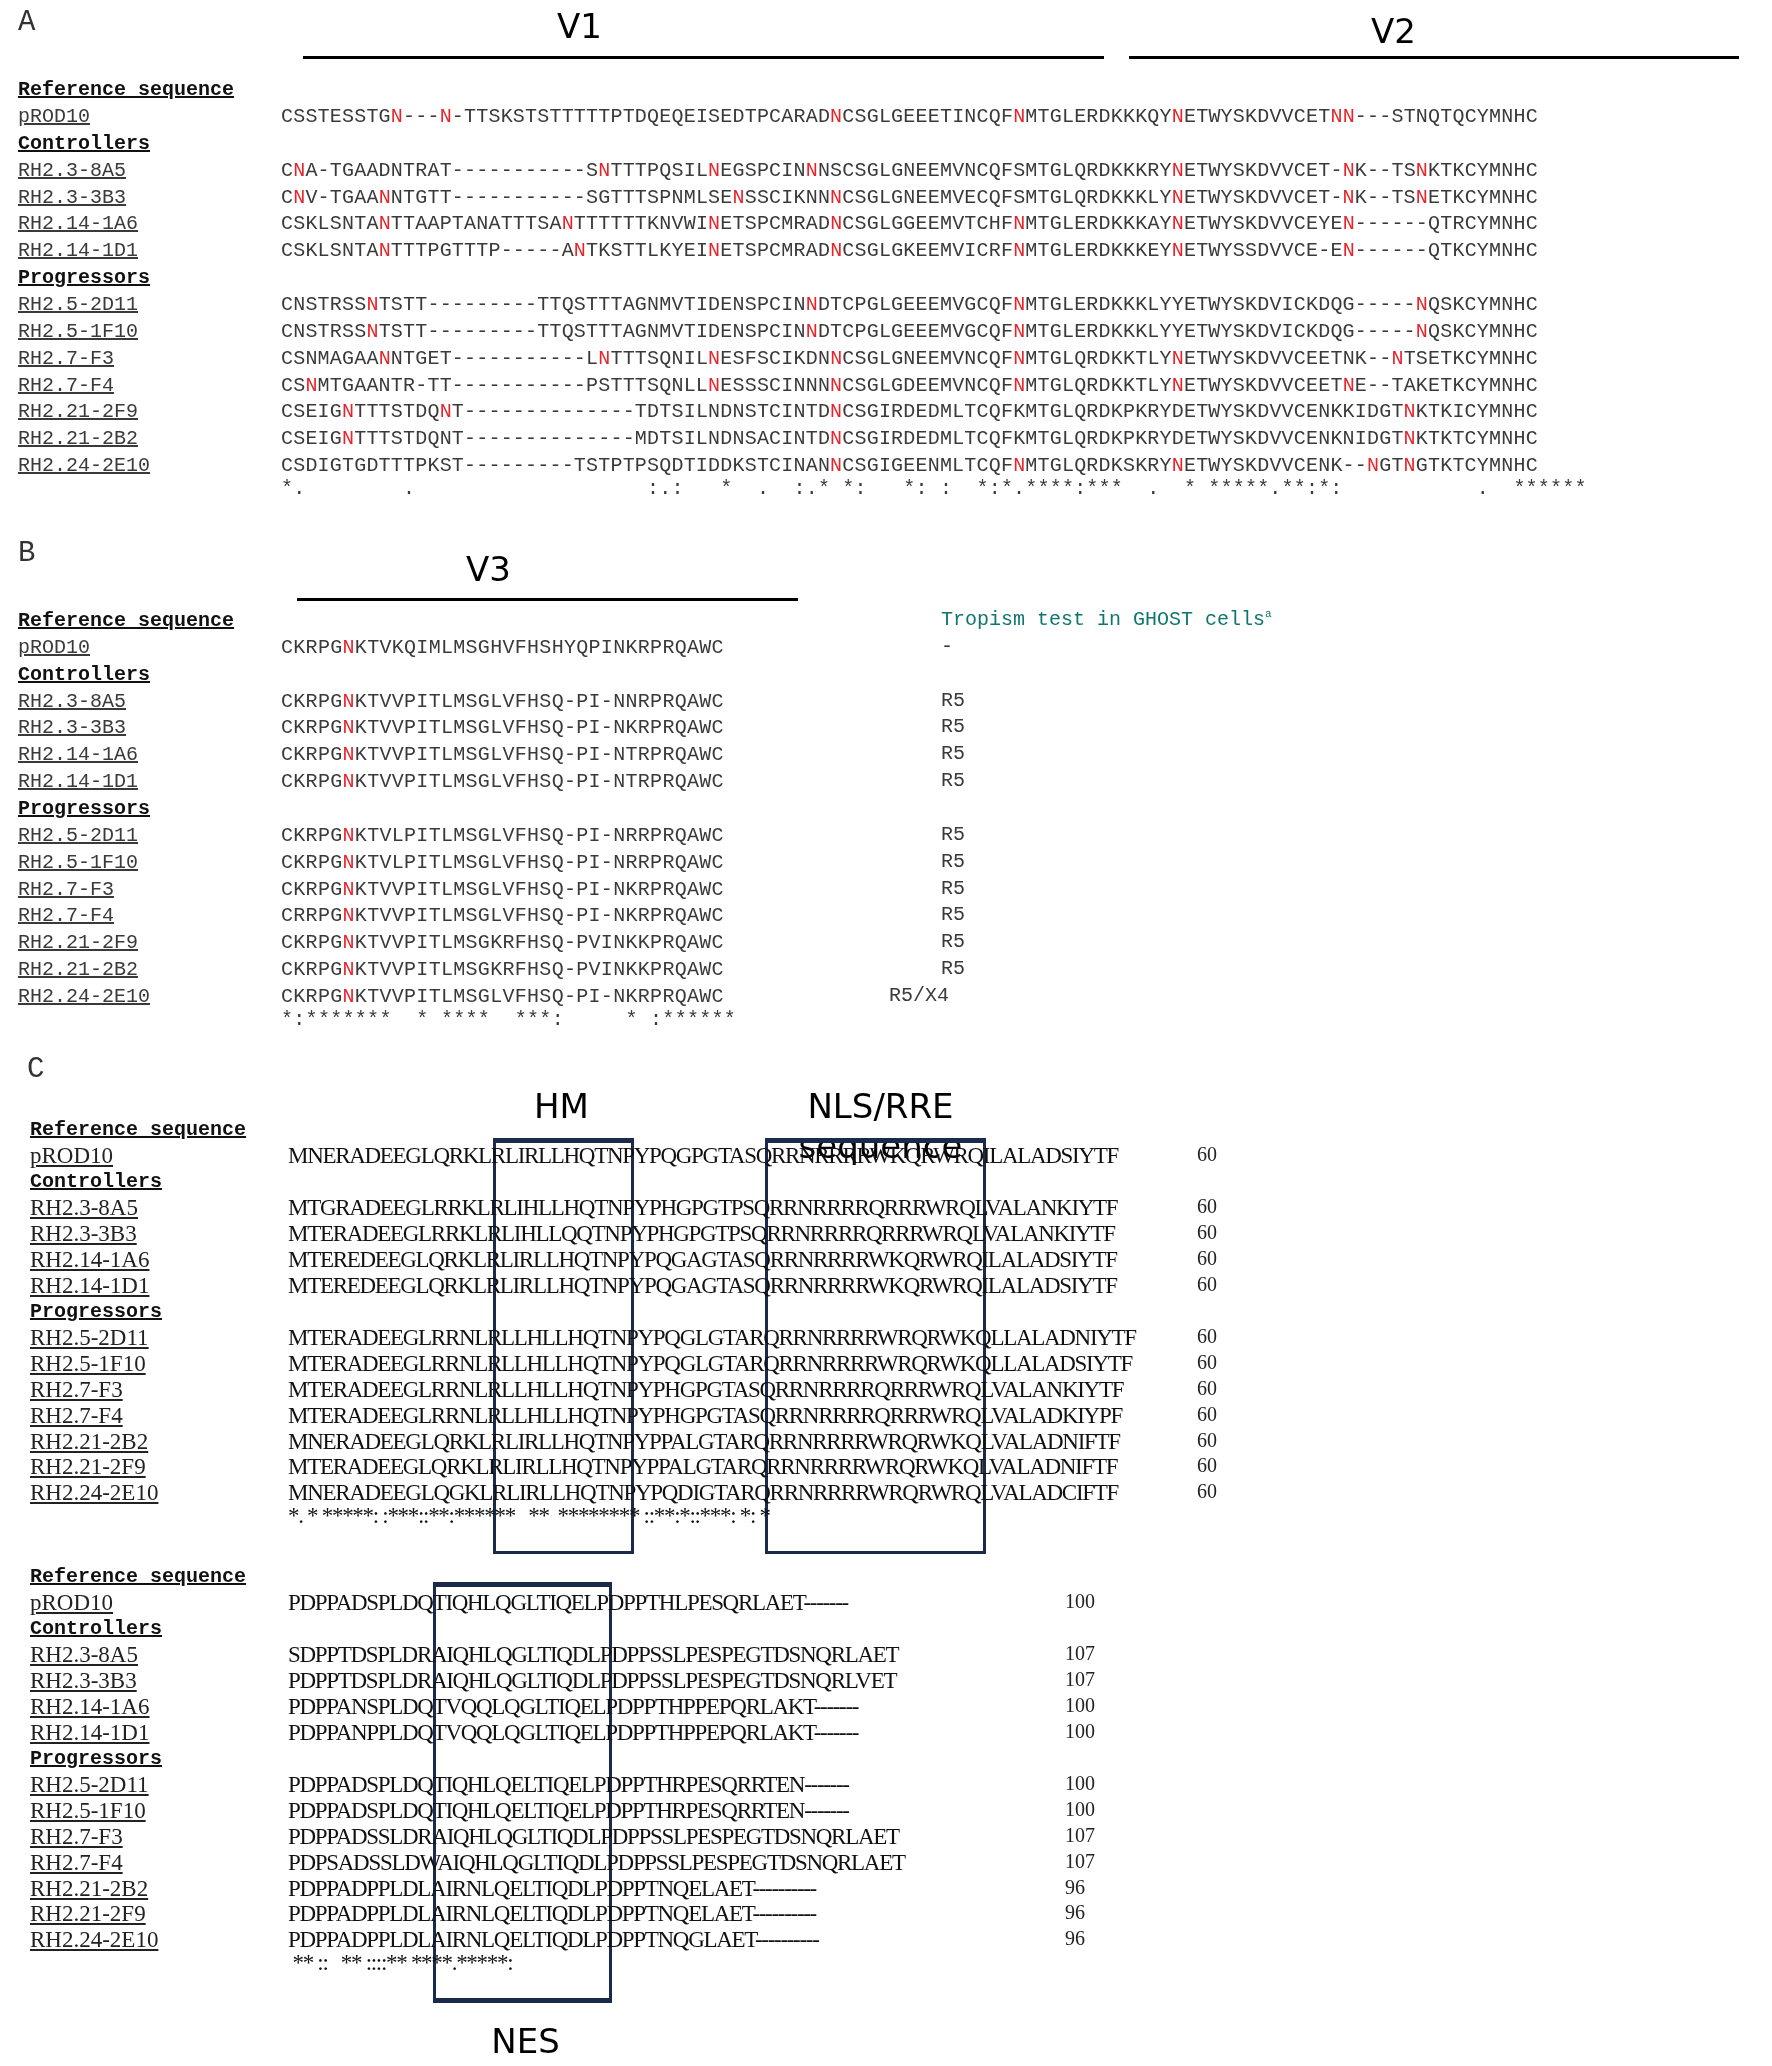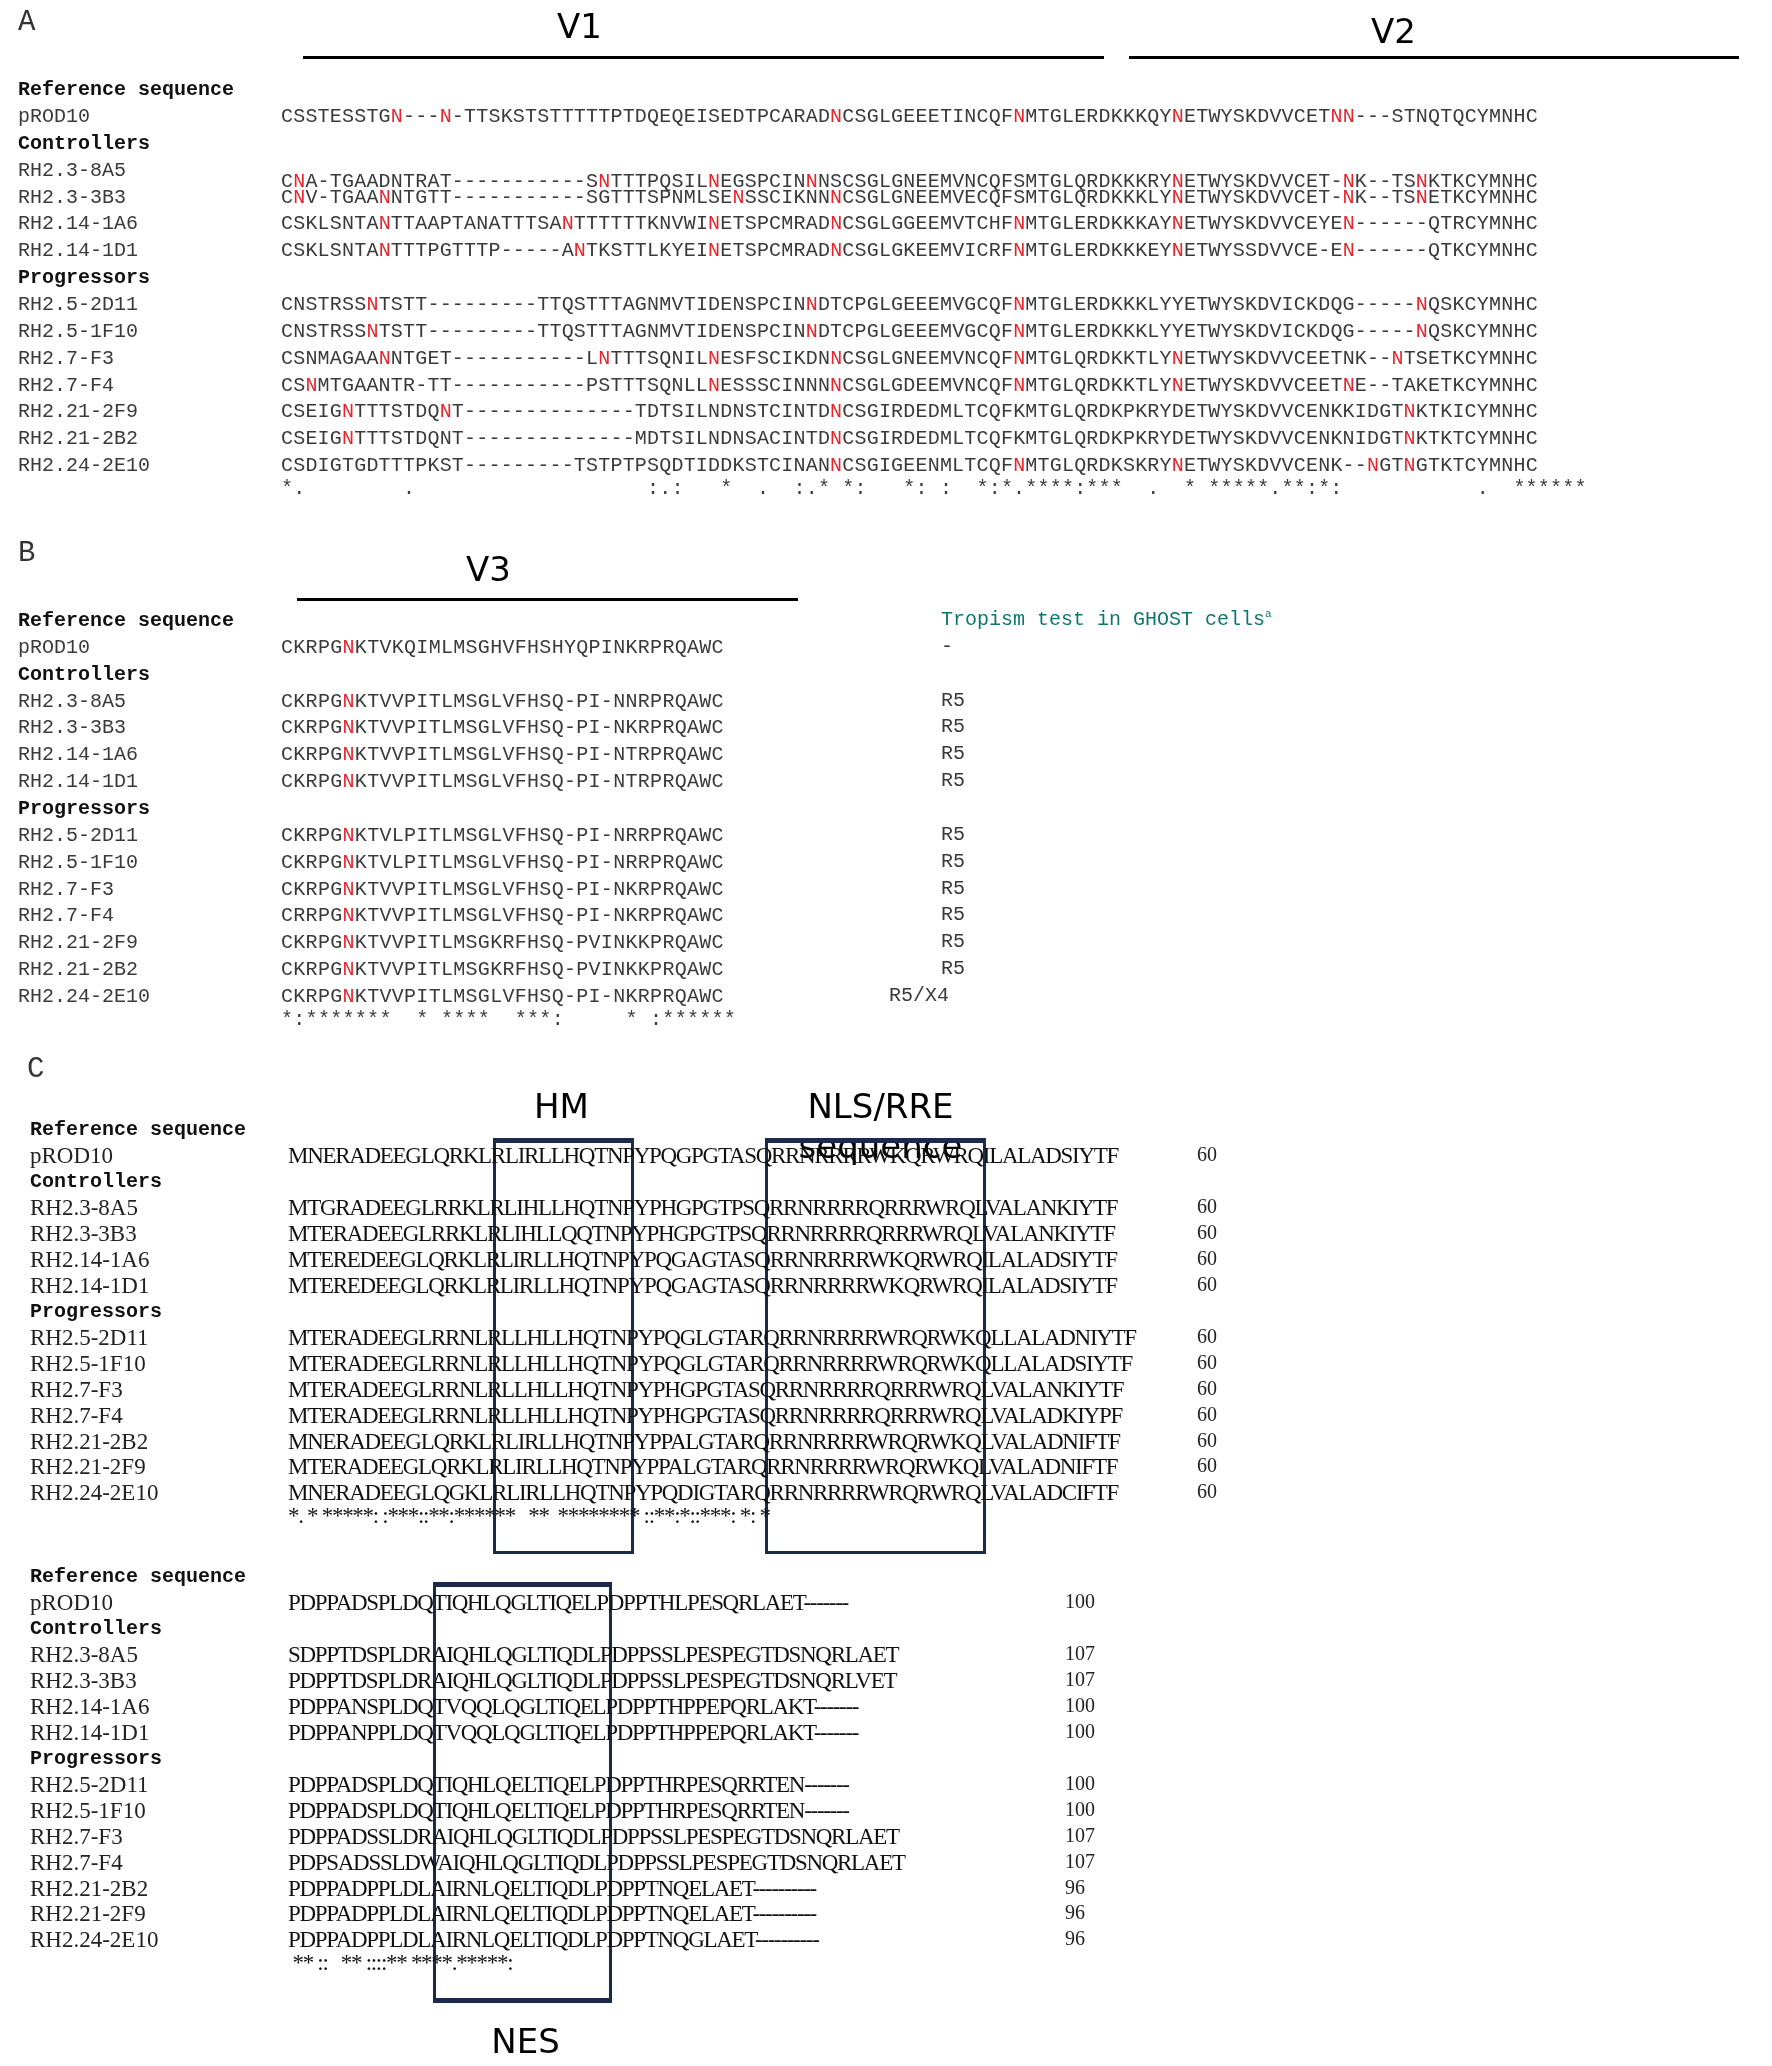--- a/index.html
+++ b/index.html
@@ -1,20 +1,20 @@
 <!DOCTYPE html>
 <html style="font-size:9.7px"><head>
 <meta charset="utf-8">
 <style>
   html, body { margin:0; padding:0; background:#fff; }
   body { width:1773px; height:2066px; position:relative; overflow:hidden; color:#222; }
   .panel-letter { position:absolute; font-family:"Liberation Mono", monospace; font-size:29px; color:#333; }
   .region-label { position:absolute; font-family:"DejaVu Sans", sans-serif; font-size:34px; color:#000; text-align:center; }
   .region-bar { position:absolute; height:3px; background:#000; }
-  .row { position:absolute; left:18px; white-space:pre; font-family:"Liberation Mono", monospace; font-size:20px; line-height:26.5px; color:#3a3a3a; }
+  .row { position:absolute; left:18px; white-space:pre; font-family:"Liberation Mono", monospace; font-size:20px; line-height:26.5px; color:#3a3a3a;text-decoration:underline; }
   .row.bold { font-weight:bold; color:#111; }
   .seq { position:absolute; white-space:pre; font-family:"Liberation Mono", monospace; font-size:20px; line-height:26.5px; color:#3a3a3a; letter-spacing:0.3px; }
   .seqA { letter-spacing:0.2px; }
   .seqC { font-family:"Liberation Serif", serif; font-size:23px; letter-spacing:-1.3px; color:#111; }
   .nameC { font-family:"Liberation Serif", serif; font-size:23px; color:#222; }
   .red { color:#e8242a; }
   .len { position:absolute; font-family:"Liberation Serif", serif; font-size:20px; color:#222; }
   .trop { position:absolute; font-family:"Liberation Mono", monospace; font-size:20px; color:#3a3a3a; }
   .trop-head { position:absolute; font-family:"Liberation Mono", monospace; font-size:20px; font-weight:normal; color:#0f766e; }
   .box { position:absolute; border:3px solid #1a2a4a; box-sizing:border-box; }
@@ -28,21 +28,21 @@
   <div class="region-bar" style="left:303px;top:56px;width:801px;"></div>
   <div class="region-label" style="left:1321px;top:11px;width:145px;">V2</div>
   <div class="region-bar" style="left:1129px;top:56px;width:610px;"></div>
 
   <div id="panelA">
       <div class="row bold" style="top:77px;left:18px;">Reference sequence</div>
       <div class="row" style="top:104px;left:18px;">pROD10</div>
       <div class="seq seqA" style="top:104px;left:281px;">CSSTESSTG<span class="red">N</span>---<span class="red">N</span>-TTSKSTSTTTTTPTDQEQEISEDTPCARAD<span class="red">N</span>CSGLGEEETINCQF<span class="red">N</span>MTGLERDKKKQY<span class="red">N</span>ETWYSKDVVCET<span class="red">N</span><span class="red">N</span>---STNQTQCYMNHC</div>
       <div class="row bold" style="top:131px;left:18px;">Controllers</div>
       <div class="row" style="top:158px;left:18px;">RH2.3-8A5</div>
-      <div class="seq seqA" style="top:169px;left:281px;">C<span class="red">N</span>A-TGAADNTRAT-----------S<span class="red">N</span>TTTPQSIL<span class="red">N</span>EGSPCIN<span class="red">N</span>NSCSGLGNEEMVNCQFSMTGLQRDKKKRY<span class="red">N</span>ETWYSKDVVCET-<span class="red">N</span>K--TS<span class="red">N</span>KTKCYMNHC</div>
+      <div class="seq seqA" style="top:158px;left:281px;">C<span class="red">N</span>A-TGAADNTRAT-----------S<span class="red">N</span>TTTPQSIL<span class="red">N</span>EGSPCIN<span class="red">N</span>NSCSGLGNEEMVNCQFSMTGLQRDKKKRY<span class="red">N</span>ETWYSKDVVCET-<span class="red">N</span>K--TS<span class="red">N</span>KTKCYMNHC</div>
       <div class="row" style="top:185px;left:18px;">RH2.3-3B3</div>
       <div class="seq seqA" style="top:185px;left:281px;">C<span class="red">N</span>V-TGAA<span class="red">N</span>NTGTT-----------SGTTTSPNMLSE<span class="red">N</span>SSCIKNN<span class="red">N</span>CSGLGNEEMVECQFSMTGLQRDKKKLY<span class="red">N</span>ETWYSKDVVCET-<span class="red">N</span>K--TS<span class="red">N</span>ETKCYMNHC</div>
       <div class="row" style="top:211px;left:18px;">RH2.14-1A6</div>
       <div class="seq seqA" style="top:211px;left:281px;">CSKLSNTA<span class="red">N</span>TTAAPTANATTTSA<span class="red">N</span>TTTTTTKNVWI<span class="red">N</span>ETSPCMRAD<span class="red">N</span>CSGLGGEEMVTCHF<span class="red">N</span>MTGLERDKKKAY<span class="red">N</span>ETWYSKDVVCEYE<span class="red">N</span>------QTRCYMNHC</div>
       <div class="row" style="top:238px;left:18px;">RH2.14-1D1</div>
       <div class="seq seqA" style="top:238px;left:281px;">CSKLSNTA<span class="red">N</span>TTTPGTTTP-----A<span class="red">N</span>TKSTTLKYEI<span class="red">N</span>ETSPCMRAD<span class="red">N</span>CSGLGKEEMVICRF<span class="red">N</span>MTGLERDKKKEY<span class="red">N</span>ETWYSSDVVCE-E<span class="red">N</span>------QTKCYMNHC</div>
       <div class="row bold" style="top:265px;left:18px;">Progressors</div>
       <div class="row" style="top:292px;left:18px;">RH2.5-2D11</div>
       <div class="seq seqA" style="top:292px;left:281px;">CNSTRSS<span class="red">N</span>TSTT---------TTQSTTTAGNMVTIDENSPCIN<span class="red">N</span>DTCPGLGEEEMVGCQF<span class="red">N</span>MTGLERDKKKLYYETWYSKDVICKDQG-----<span class="red">N</span>QSKCYMNHC</div>
       <div class="row" style="top:319px;left:18px;">RH2.5-1F10</div>

